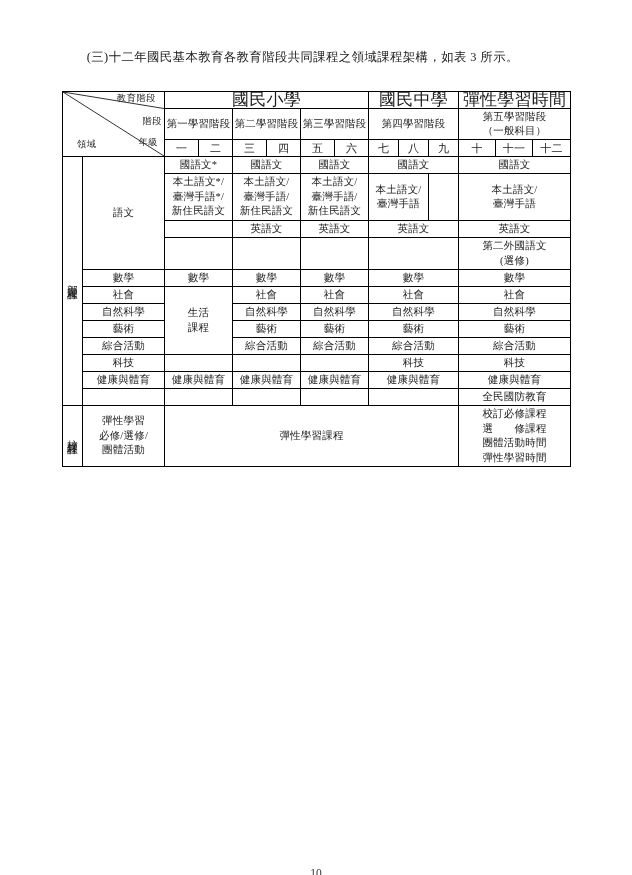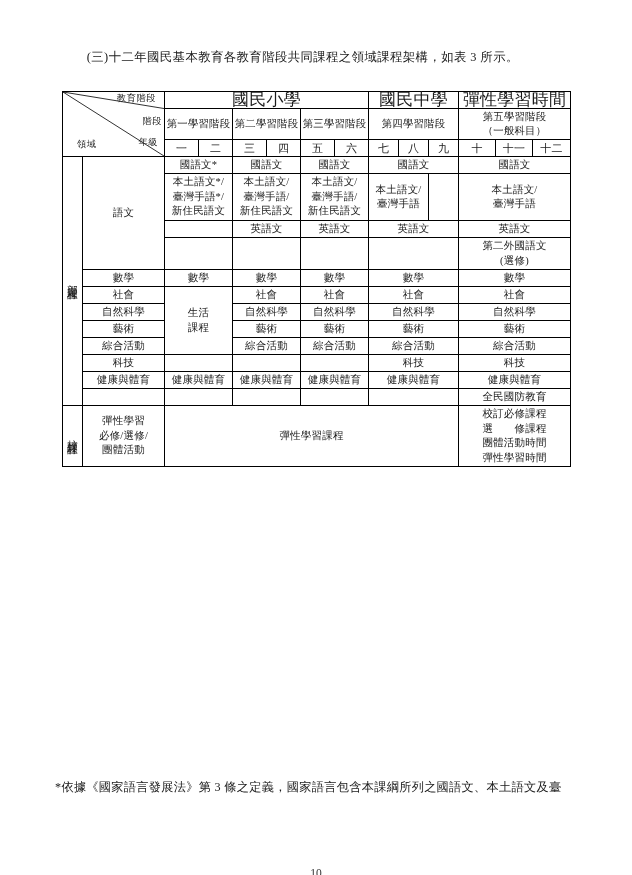--- a/index.html
+++ b/index.html
@@ -333,18 +333,17 @@
           <td class="multi">彈性學習<br>必修/選修/<br>團體活動</td>
           <td colspan="9">彈性學習課程</td>
           <td class="multi" colspan="3">校訂必修課程<br>選　　修課程<br>團體活動時間<br>彈性學習時間</td>
         </tr>
 
       </tbody>
     </table>
   </div>
 
   <div class="footnote">
-    <span>*依據《國家語言發展法》第 3 條之定義，國家語言包含本課綱所列之國語文、本土語文及臺</span>
   </div>
 
   <div class="pageno">10</div>
 
 </div>
 
 </body></html>

